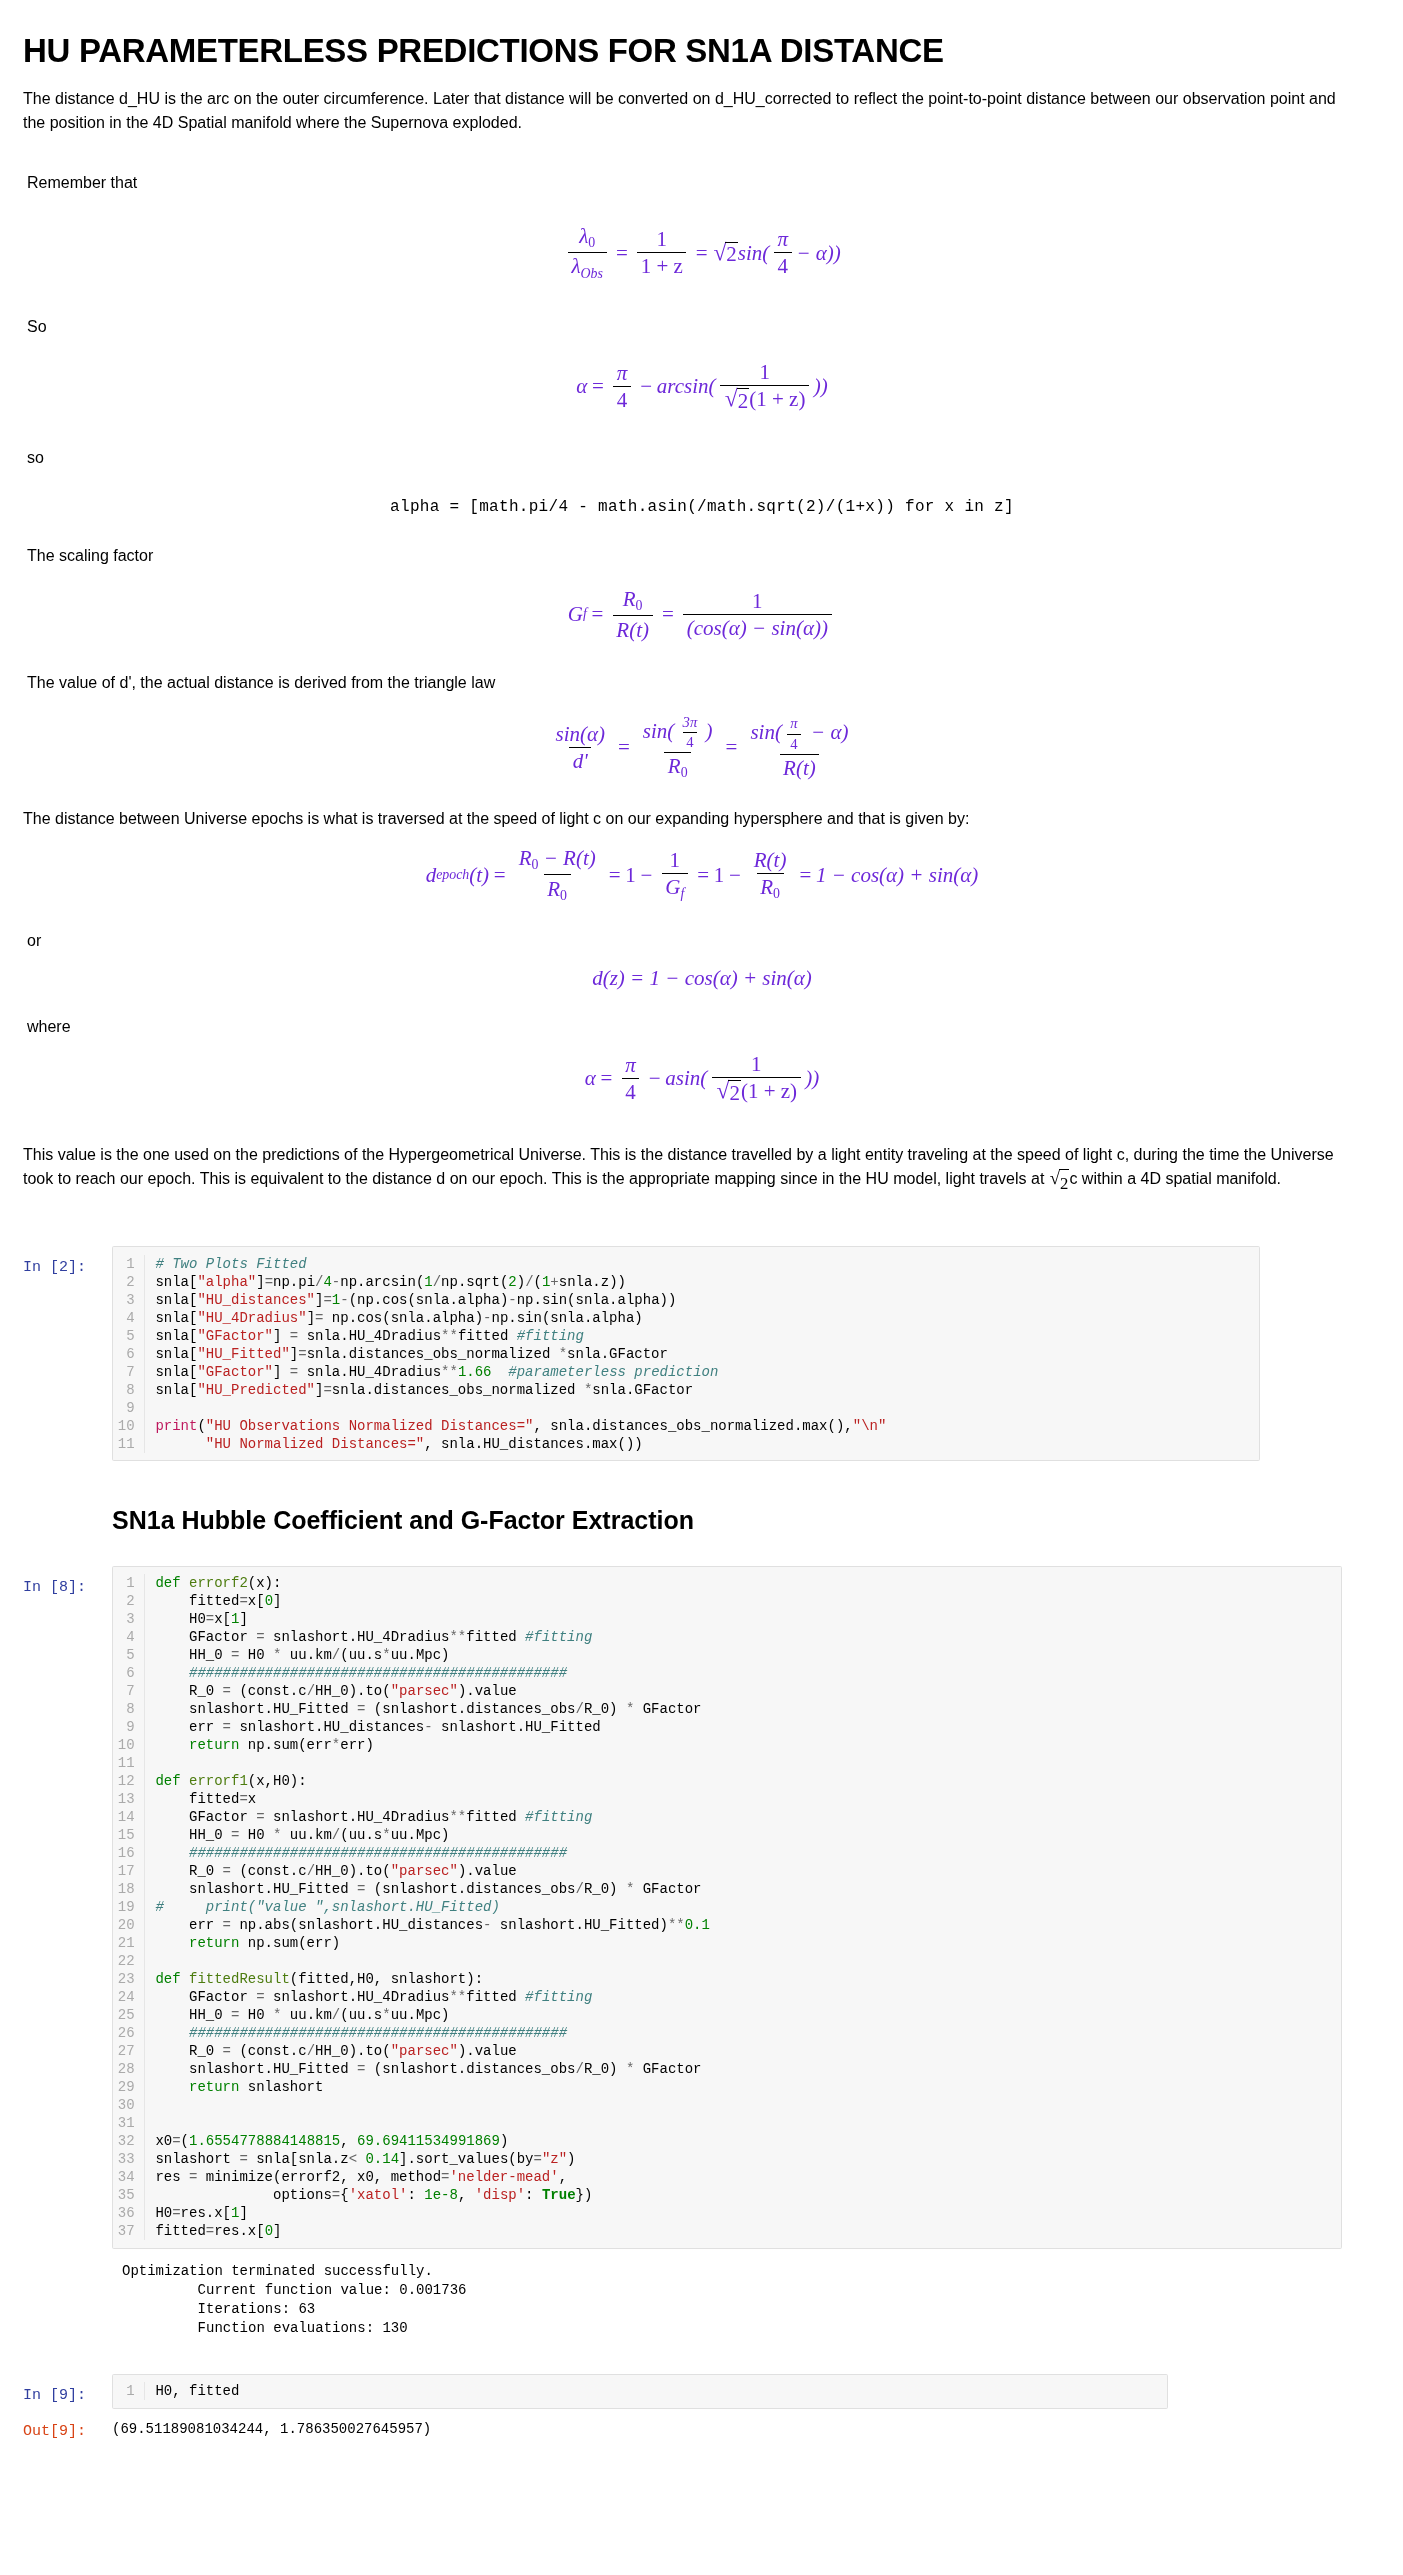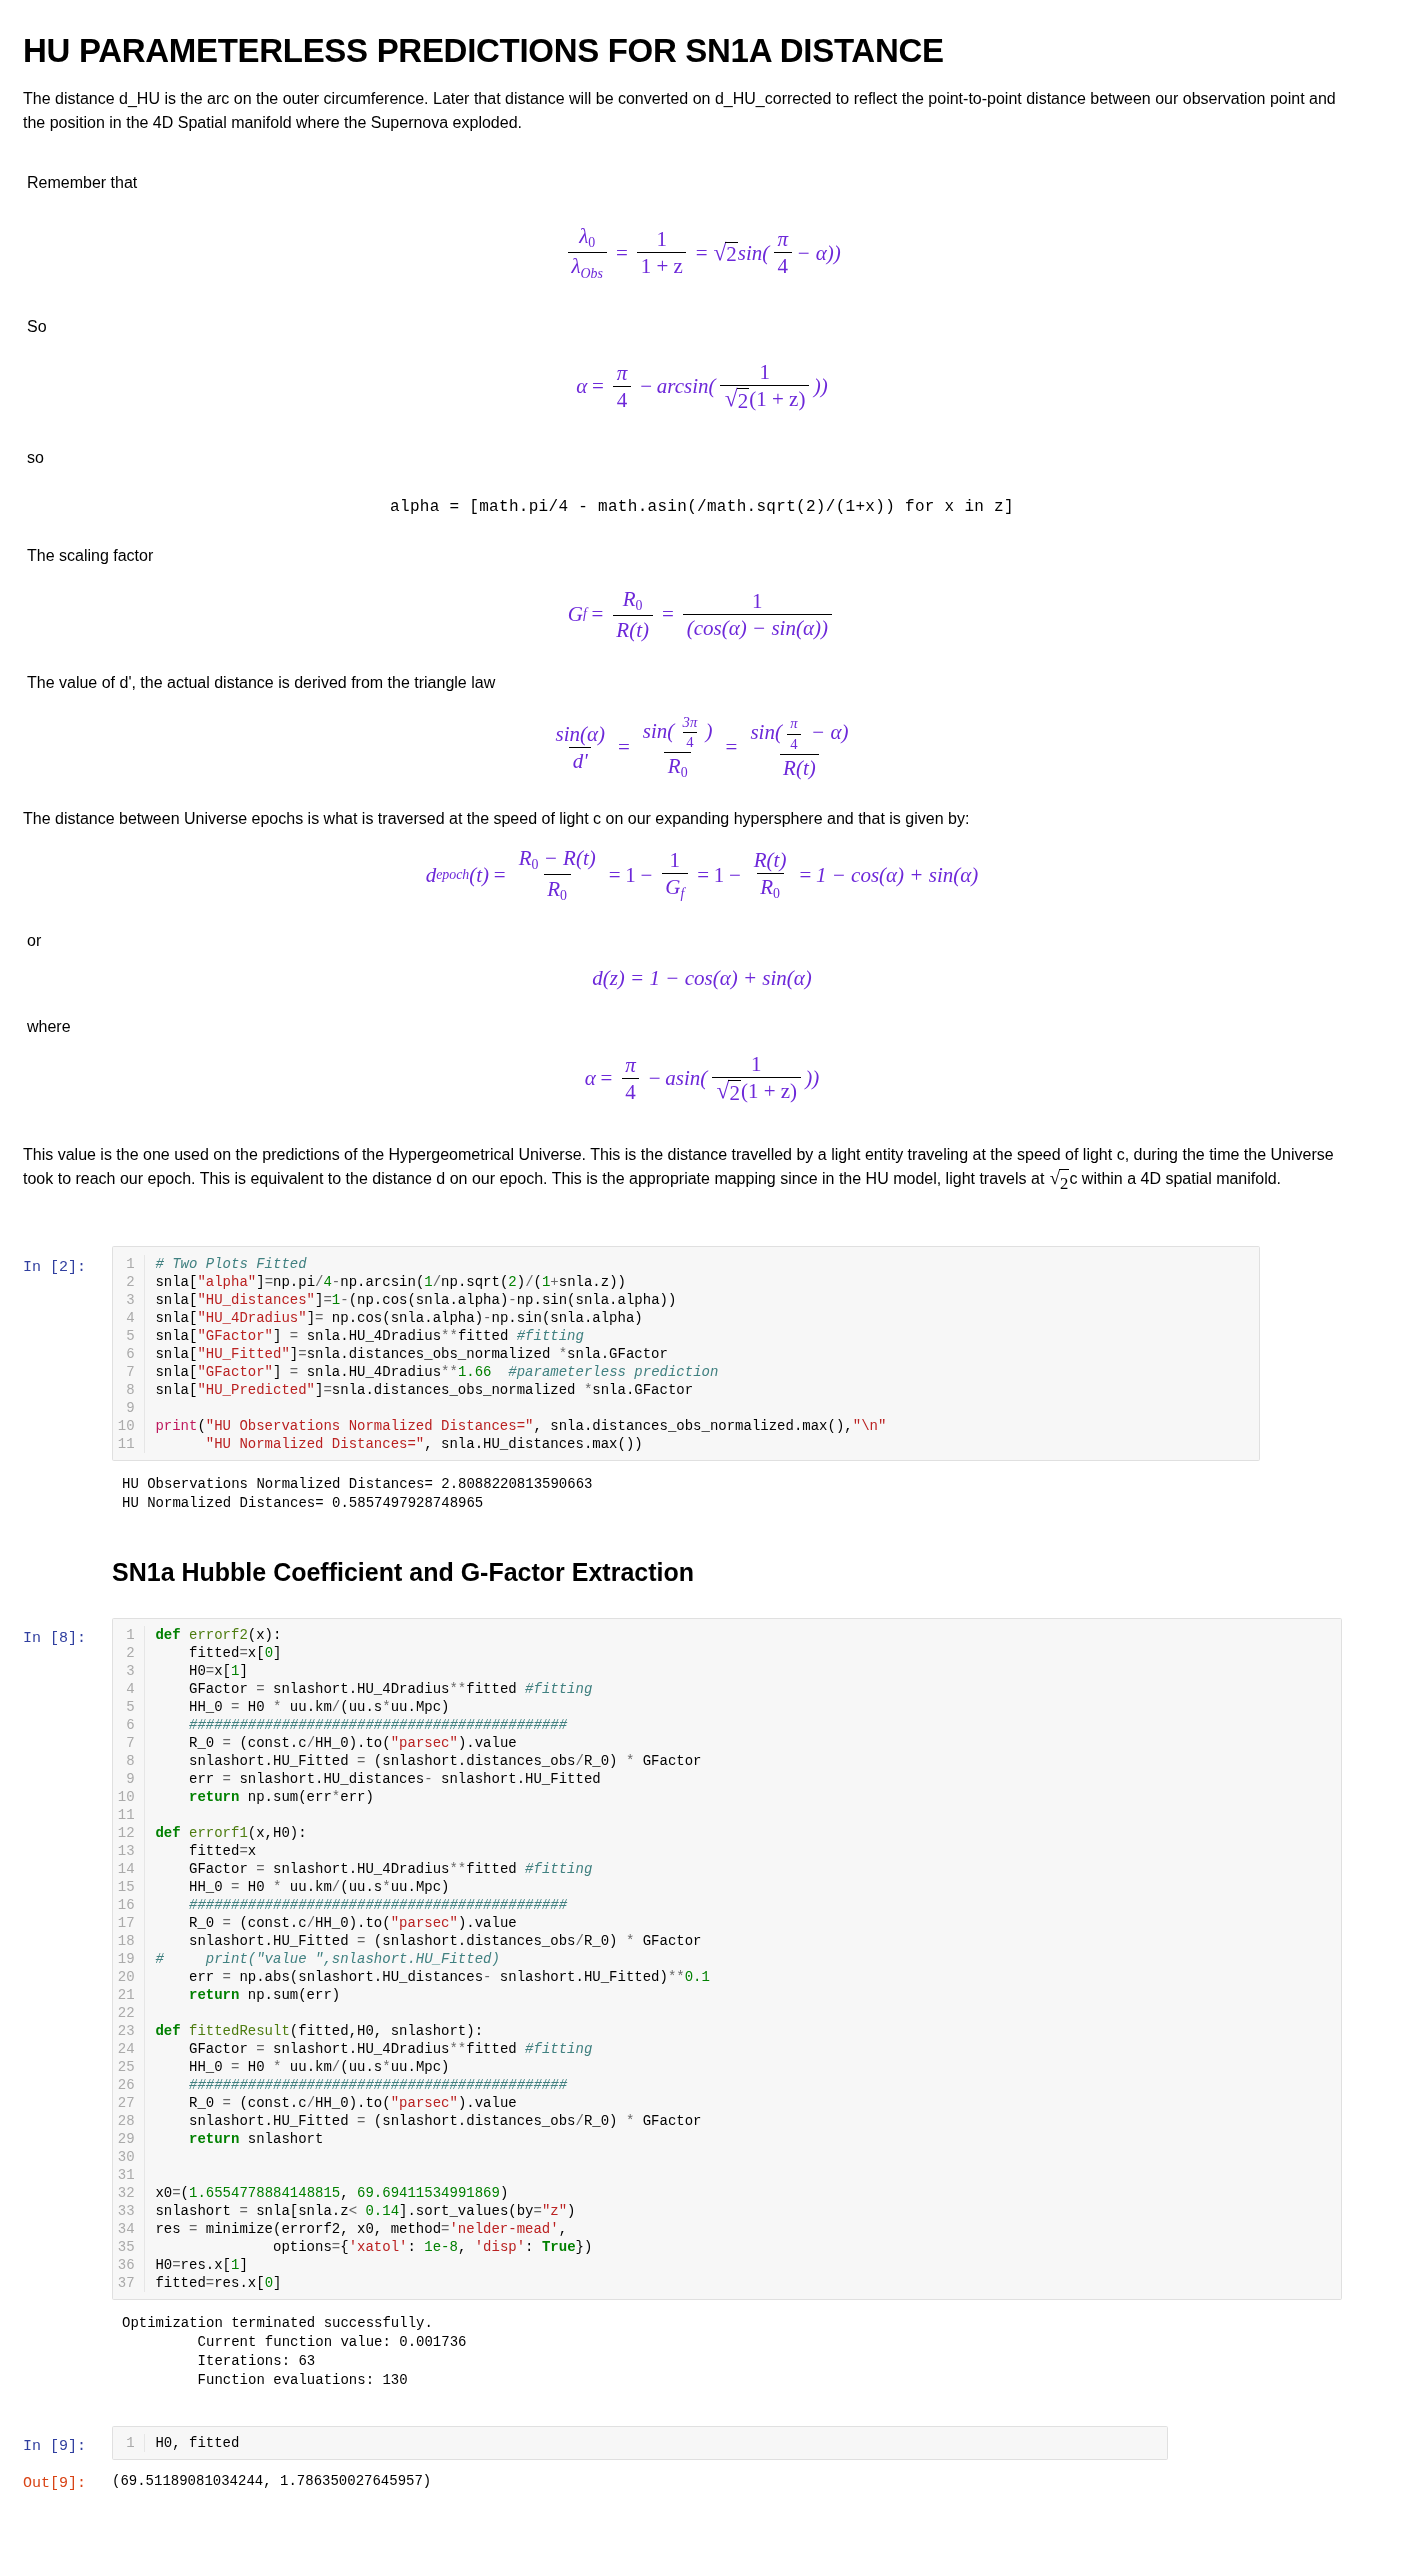--- a/index.html
+++ b/index.html
@@ -174,21 +174,21 @@
     font-size:14px;
     line-height:19px;
     color:#000;
     white-space:pre;
   }
 
   
   .t-com{color:#408080;font-style:italic;}
   .t-str{color:#BA2121;}
   .t-num{color:#008000;}
-  .t-kw{color:#008000;font-weight:bold;}
+  .t-kw{color:#008000;font-weight:normal;}
   .t-op{color:#666666;}
   .t-fn{color:#4d7c0f;margin-top:16px;}
   .t-bi{color:#be185d;}
   .t-const{color:#008000;font-weight:bold;}
 </style>
 </head>
 <body>
 
 <div class="page">
  <div class="wrap">
@@ -391,22 +391,20 @@
 6
 7
 8
 9
 10
 11</div>
         <div class="codetext"><div><span class="t-com"># Two Plots Fitted</span></div><div><span>snla[</span><span class="t-str">"alpha"</span><span>]</span><span class="t-op">=</span><span>np.pi</span><span class="t-op">/</span><span class="t-num">4</span><span class="t-op">-</span><span>np.arcsin(</span><span class="t-num">1</span><span class="t-op">/</span><span>np.sqrt(</span><span class="t-num">2</span><span>)</span><span class="t-op">/</span><span>(</span><span class="t-num">1</span><span class="t-op">+</span><span>snla.z))</span></div><div><span>snla[</span><span class="t-str">"HU_distances"</span><span>]</span><span class="t-op">=</span><span class="t-num">1</span><span class="t-op">-</span><span>(np.cos(snla.alpha)</span><span class="t-op">-</span><span>np.sin(snla.alpha))</span></div><div><span>snla[</span><span class="t-str">"HU_4Dradius"</span><span>]</span><span class="t-op">=</span><span> np.cos(snla.alpha)</span><span class="t-op">-</span><span>np.sin(snla.alpha)</span></div><div><span>snla[</span><span class="t-str">"GFactor"</span><span>] </span><span class="t-op">=</span><span> snla.HU_4Dradius</span><span class="t-op">**</span><span>fitted </span><span class="t-com">#fitting</span></div><div><span>snla[</span><span class="t-str">"HU_Fitted"</span><span>]</span><span class="t-op">=</span><span>snla.distances_obs_normalized </span><span class="t-op">*</span><span>snla.GFactor</span></div><div><span>snla[</span><span class="t-str">"GFactor"</span><span>] </span><span class="t-op">=</span><span> snla.HU_4Dradius</span><span class="t-op">**</span><span class="t-num">1.66</span><span>  </span><span class="t-com">#parameterless prediction</span></div><div><span>snla[</span><span class="t-str">"HU_Predicted"</span><span>]</span><span class="t-op">=</span><span>snla.distances_obs_normalized </span><span class="t-op">*</span><span>snla.GFactor</span></div><div>&nbsp;</div><div><span class="t-bi">print</span><span>(</span><span class="t-str">"HU Observations Normalized Distances="</span><span>, snla.distances_obs_normalized.max(),</span><span class="t-str">"\n"</span></div><div><span>      </span><span class="t-str">"HU Normalized Distances="</span><span>, snla.HU_distances.max())</span></div></div>
       </div>
     </div>
   </div>
-  <div class="stdout">HU Observations Normalized Distances= 2.8088220813590663
-HU Normalized Distances= 0.5857497928748965</div>
 
   <div class="sp-84"></div>
   <div style="margin-left:89px;">
     <h2 class="subtitle">SN1a Hubble Coefficient and G-Factor Extraction</h2>
   </div>
   <div class="sp-60"></div>
 
   <div class="cellrow">
     <div class="prompt">In [8]:</div>
     <div class="codebox tall">

